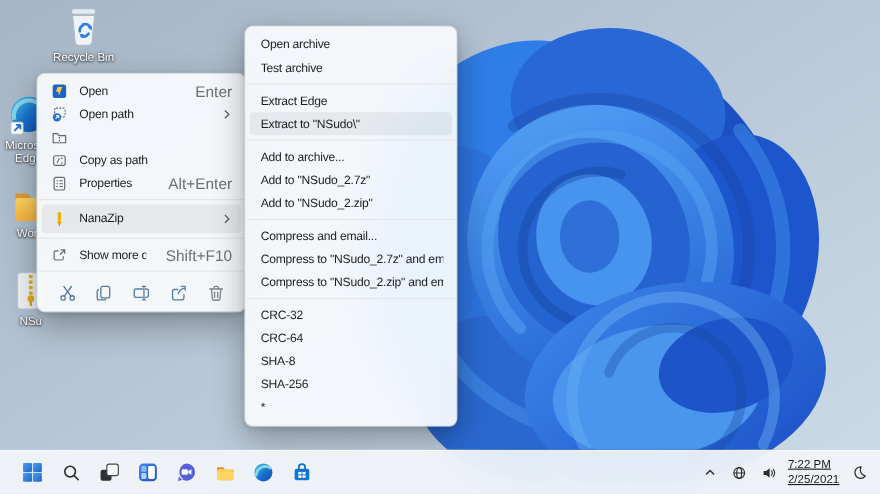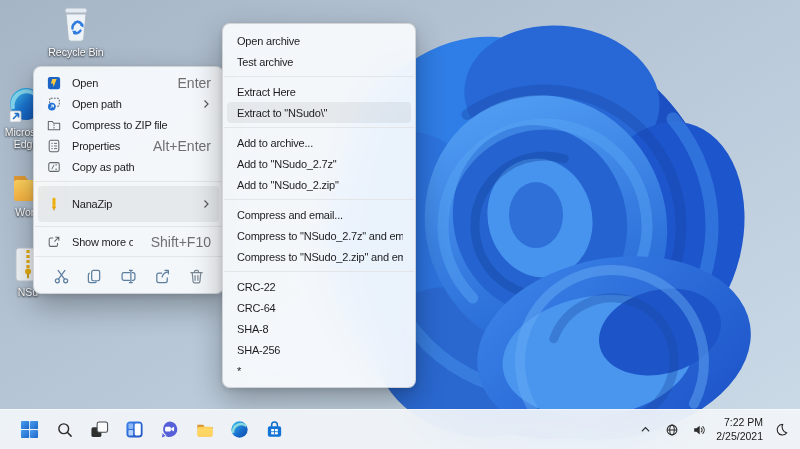--- a/index.html
+++ b/index.html
@@ -12,40 +12,40 @@
   .dicon .art{height:38px;display:flex;align-items:flex-end;justify-content:center;}
   .dicon .dlabel{font-size:10.5px;line-height:1.15;color:#fff;text-align:center;max-width:62px;
     text-shadow:0 1px 2px rgba(0,0,0,.75),0 0 3px rgba(0,0,0,.5);word-break:break-word;}
 
   
   .menu{position:absolute;background:rgba(248,250,252,.94);border:1px solid rgba(0,0,0,.14);
     border-radius:8px;box-shadow:0 12px 30px rgba(0,0,0,.30),0 2px 6px rgba(0,0,0,.12);
     padding:5px 0 3px;backdrop-filter:blur(18px) saturate(140%);color:#1d1d1f;
     font-size:11px;letter-spacing:-.2px;}
   .mi{display:flex;align-items:center;height:21px;margin:0 4px;padding:0 8px 0 8px;border-radius:4px;white-space:nowrap;}
-  .mi.tall{height:36px;}
+  .mi.tall{height:26px;}
   .mi.hl{background:rgba(0,0,0,.06);}
   .mi .ic{width:16px;height:16px;flex:0 0 16px;margin-right:10px;display:flex;align-items:center;justify-content:center;}
   .mi .lbl{flex:1;overflow:hidden;}
   .mi .sc{margin-left:18px;color:#6f6f6f;font-size:14px;letter-spacing:0;}
   .mi .chev{margin-left:18px;display:flex;align-items:center;}
   .sep{height:1px;background:#e4e5e8;margin:4px 1px;}
   #main-menu{left:33px;top:66px;width:189px;z-index:20;}
   #sub-menu{left:222px;top:23px;width:192px;z-index:30;padding-top:6px;padding-bottom:6px;}
   #sub-menu .mi{padding-left:10px;}
   .action-row{display:flex;justify-content:space-between;align-items:center;padding:3px 14px 2px;}
   .act{width:26px;height:24px;border-radius:4px;display:flex;align-items:center;justify-content:center;}
 
   
   #taskbar{position:absolute;left:0;right:0;bottom:0;height:39px;
     background:rgba(242,245,248,.92);backdrop-filter:blur(20px);border-top:1px solid rgba(255,255,255,.5);z-index:50;}
   .tb-left{position:absolute;left:16px;top:0;bottom:0;display:flex;align-items:center;gap:8px;}
   .tb-btn{width:27px;height:27px;border-radius:5px;display:flex;align-items:center;justify-content:center;}
   .tb-right{position:absolute;right:8px;top:0;bottom:0;display:flex;align-items:center;gap:7px;}
-  .clock{text-align:right;font-size:10.5px;line-height:1.3;color:#191919;}
+  .clock{font-size:10.5px;line-height:1.3;color:#191919;text-decoration:underline;}
 </style>
 </head>
 <body>
 
 <div id="stage">
 
   <svg id="wallpaper" viewBox="0 0 800 449" preserveAspectRatio="none">
     <defs>
       <linearGradient id="bg" x1="0" y1="0" x2="1" y2="0.9">
         <stop offset="0" stop-color="#a6b5c5"></stop>
@@ -181,42 +181,41 @@
       </span>
     </div>
 
     <div class="mi">
       <span class="ic">
         <svg width="14" height="14" viewBox="0 0 16 16">
             <path d="M1.5,4 h4.5 l1.5,2 h7 v7.5 h-13 z" fill="none" stroke="#60666d" stroke-width="1.2" stroke-linejoin="round"></path>
             <line x1="8" y1="7.5" x2="8" y2="12.5" stroke="#60666d" stroke-width="1.2" stroke-dasharray="1.6 1.2"></line>
           </svg>
       </span>
-      <span class="lbl">Compress to ZIP file</span>
+    </div>
+
+    <div class="mi">
+      <span class="ic">
+        <svg width="14" height="14" viewBox="0 0 16 16">
+            <rect x="2" y="3" width="12" height="10" rx="2" fill="none" stroke="#60666d" stroke-width="1.2"></rect>
+            <path d="M5.5,10.5 L8,5.5 M9.5,5.5 h2 M9.5,10.5 h2" stroke="#60666d" stroke-width="1.1" fill="none"></path>
+          </svg>
+      </span>
+      <span class="lbl">Copy as path</span>
     </div>
 
     <div class="mi">
       <span class="ic">
         <svg width="14" height="14" viewBox="0 0 16 16">
             <rect x="2.5" y="1.5" width="11" height="13" rx="1.8" fill="none" stroke="#60666d" stroke-width="1.2"></rect>
             <path d="M5,5 h1.5 M8,5 h3.5 M5,8 h1.5 M8,8 h3.5 M5,11 h1.5 M8,11 h3.5" stroke="#60666d" stroke-width="1.1"></path>
           </svg>
       </span>
       <span class="lbl">Properties</span>
       <span class="sc">Alt+Enter</span>
-    </div>
-
-    <div class="mi">
-      <span class="ic">
-        <svg width="14" height="14" viewBox="0 0 16 16">
-            <rect x="2" y="3" width="12" height="10" rx="2" fill="none" stroke="#60666d" stroke-width="1.2"></rect>
-            <path d="M5.5,10.5 L8,5.5 M9.5,5.5 h2 M9.5,10.5 h2" stroke="#60666d" stroke-width="1.1" fill="none"></path>
-          </svg>
-      </span>
-      <span class="lbl">Copy as path</span>
     </div>
 
     <div class="sep"></div>
 
     <div class="mi tall hl">
       <span class="ic">
         <svg width="14" height="14" viewBox="0 0 16 16">
             <rect x="6.2" y="0.8" width="3.6" height="9.6" rx="1.4" fill="#f5b916"></rect>
             <line x1="8" y1="2" x2="8" y2="9" stroke="#c98f0a" stroke-width="1" stroke-dasharray="1.4 1"></line>
             <circle cx="8" cy="11.6" r="2" fill="#e8a70c"></circle>
@@ -284,21 +283,21 @@
 
   <div id="sub-menu" class="menu">
     <div class="mi">
         <span class="lbl">Open archive</span>
       </div>
     <div class="mi">
         <span class="lbl">Test archive</span>
       </div>
     <div class="sep"></div>
     <div class="mi">
-        <span class="lbl">Extract Here</span>
+        <span class="lbl">Extract Edge</span>
       </div>
     <div class="mi hl">
         <span class="lbl">Extract to "NSudo\"</span>
       </div>
     <div class="sep"></div>
     <div class="mi">
         <span class="lbl">Add to archive...</span>
       </div>
     <div class="mi">
         <span class="lbl">Add to "NSudo_2.7z"</span>
@@ -311,21 +310,21 @@
         <span class="lbl">Compress and email...</span>
       </div>
     <div class="mi">
         <span class="lbl">Compress to "NSudo_2.7z" and email</span>
       </div>
     <div class="mi">
         <span class="lbl">Compress to "NSudo_2.zip" and email</span>
       </div>
     <div class="sep"></div>
     <div class="mi">
-        <span class="lbl">CRC-22</span>
+        <span class="lbl">CRC-32</span>
       </div>
     <div class="mi">
         <span class="lbl">CRC-64</span>
       </div>
     <div class="mi">
         <span class="lbl">SHA-8</span>
       </div>
     <div class="mi">
         <span class="lbl">SHA-256</span>
       </div>

